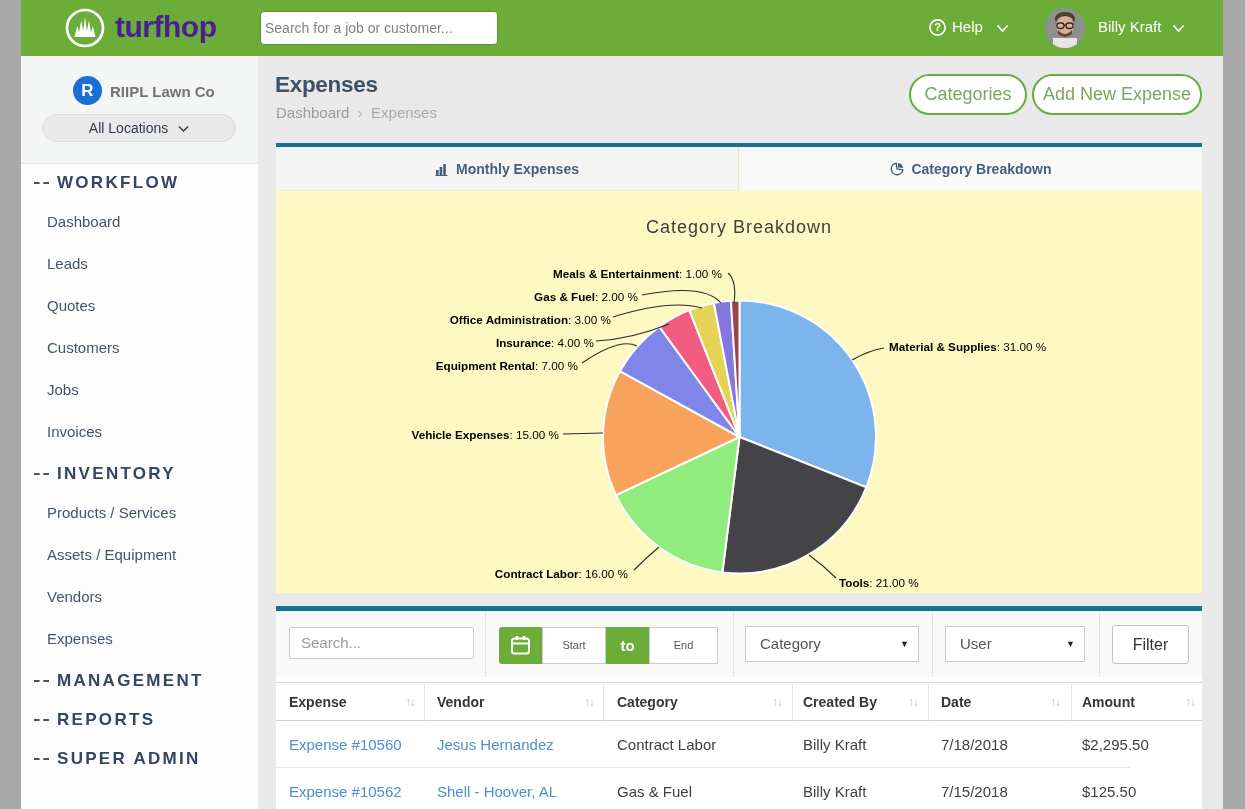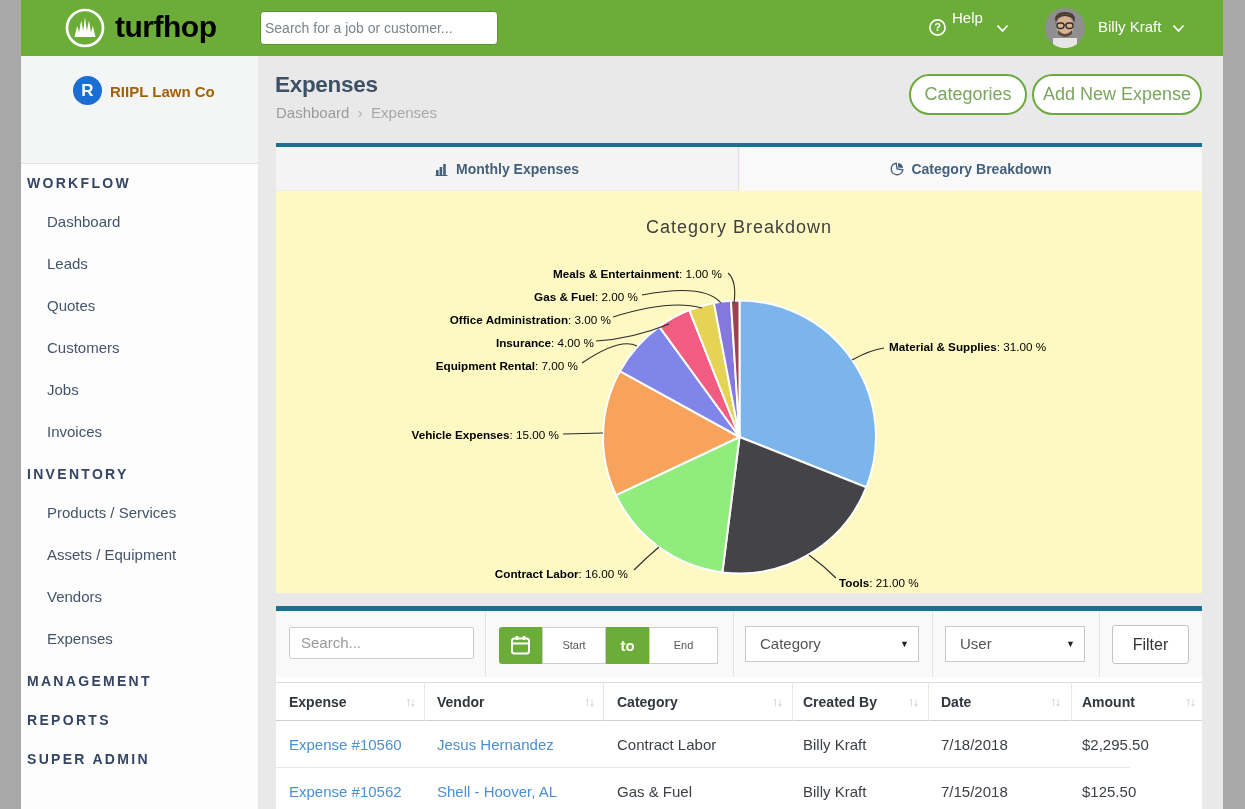--- a/index.html
+++ b/index.html
@@ -2,29 +2,29 @@
 <html><head>
 <meta charset="utf-8">
 <style>
 * { margin:0; padding:0; box-sizing:border-box; }
 html,body { width:1245px; height:809px; overflow:hidden; }
 body { font-family:"Liberation Sans", sans-serif; background:#e9e9e9; position:relative; }
 .abs { position:absolute; }
 #lstrip { left:0; top:0; width:21px; height:809px; background:#a8a8a8; z-index:30; }
 #rstrip { left:1223px; top:0; width:22px; height:809px; background:#a8a8a8; z-index:30; }
 #header { left:21px; top:0; width:1202px; height:56px; background:#6cad3a; z-index:20; }
-#logoword { left:94px; top:10px; color:#000000; font-size:30px; font-weight:bold; letter-spacing:-0.5px; }
+#logoword { left:94px; top:10px; color:#4c1d95; font-size:30px; font-weight:bold; letter-spacing:-0.5px; }
 #hsearch { left:239px; top:11px; width:238px; height:34px; background:#fff; border-radius:4px; border:1px solid #5a9330; color:#7c8488; font-size:14px; line-height:32px; padding-left:4px; }
 .hwhite { color:#fff; font-size:15px; }
 #sidebar { left:21px; top:56px; width:237px; height:753px; background:#fdfdfd; z-index:10; }
 #sbtop { position:absolute; left:0; top:0; width:237px; height:108px; background:#f4f5f5; border-bottom:1px solid #e3e3e3; }
 #rcirc { position:absolute; left:52px; top:20px; width:29px; height:29px; border-radius:50%; background:#1b6fd2; color:#fff; font-size:17px; font-weight:bold; text-align:center; line-height:29px; }
-#cname { position:absolute; left:89px; top:12px; width:140px; height:46px; display:flex; align-items:center; color:#a16207; font-size:15px; font-weight:bold; }
+#cname { position:absolute; left:89px; top:12px; width:140px; height:46px; display:flex; align-items:center; color:#737373; font-size:15px; font-weight:bold; }
 #locpill { position:absolute; left:21px; top:58px; width:194px; height:28px; background:#e9e9e9; border:1px solid #dcdcdc; border-radius:14px; color:#2f3b52; font-size:14px; text-align:center; line-height:26px; }
-.navsec { position:absolute; left:6px; color:#344563; font-size:14px; font-weight:bold; letter-spacing:2.3px; height:20px; line-height:20px; }
+.navsec { position:absolute; left:36px; color:#344563; font-size:17px; font-weight:bold; letter-spacing:2.3px; height:20px; line-height:20px; }
 .navdash { position:absolute; left:-23px; top:9px; width:15px; border-top:2px dashed #44546a; }
 .navitem { position:absolute; left:26px; color:#44546a; font-size:15px; height:20px; line-height:20px; }
 #main { left:258px; top:56px; width:965px; height:753px; }
 #h1 { position:absolute; left:17px; top:16px; color:#3d5166; font-size:22.5px; font-weight:bold; letter-spacing:-0.3px; }
 #bc { position:absolute; left:18px; top:48px; font-size:15px; color:#9b9b9b; }
 .gbtn { position:absolute; top:18px; height:41px; border:2px solid #6caa3f; border-radius:20.5px; color:#79a65c; font-size:18px; background:#fff; text-align:center; line-height:37px; }
 #card1 { position:absolute; left:18px; top:87px; width:926px; height:450px; background:#fef9c3; border-top:4px solid #17718f; }
 .tab { position:absolute; top:0; height:44px; font-size:14px; font-weight:bold; color:#44607a; display:flex; align-items:center; justify-content:center; }
 #tabL { left:0; width:463px; background:#f4f4f4; border-right:1px solid #e0e0e0; border-bottom:1px solid #ececec; }
 #tabR { left:464px; width:462px; background:#f9f9f9; }
@@ -54,21 +54,21 @@
   <svg class="abs" style="left:44px;top:8px" width="40" height="40" viewBox="0 0 40 40">
     <circle cx="20" cy="20" r="18" fill="none" stroke="#fff" stroke-width="2.7"></circle>
     <path d="M9.5 29 L12.2 18 L14 24.5 L16.2 12.5 L18.2 23 L20 9 L21.8 23 L24 12.5 L26 24.5 L27.8 18 L30.5 29 Z" fill="#fff"></path>
   </svg>
   <div class="abs" id="logoword">turfhop</div>
   <div class="abs" id="hsearch">Search for a job or customer...</div>
   <svg class="abs" style="left:908px;top:19px" width="17" height="17" viewBox="0 0 17 17">
     <circle cx="8.5" cy="8.5" r="7.6" fill="none" stroke="#fff" stroke-width="1.6"></circle>
     <text x="8.5" y="12.4" font-size="11" font-weight="bold" fill="#fff" text-anchor="middle" font-family="Liberation Sans">?</text>
   </svg>
-  <div class="abs hwhite" style="left:931px;top:9px;">Help</div>
+  <div class="abs hwhite" style="left:931px;top:18px;">Help</div>
   <svg class="abs" style="left:975px;top:24px" width="13" height="9" viewBox="0 0 13 9">
       <path d="M1.5 1.5 L6.5 7 L11.5 1.5" fill="none" stroke="#fff" stroke-width="1.8"></path>
     </svg>
   <svg class="abs" style="left:1024px;top:8px" width="40" height="40" viewBox="0 0 40 40">
     <defs>
         <clipPath id="avc">
           <circle cx="20" cy="20" r="20"></circle>
         </clipPath>
       </defs>
     <g clip-path="url(#avc)">
@@ -86,20 +86,25 @@
   <div class="abs hwhite" style="left:1077px;top:18px;">Billy Kraft</div>
   <svg class="abs" style="left:1151px;top:24px" width="13" height="9" viewBox="0 0 13 9">
       <path d="M1.5 1.5 L6.5 7 L11.5 1.5" fill="none" stroke="#fff" stroke-width="1.8"></path>
     </svg>
 </div>
 
 <div class="abs" id="sidebar">
   <div id="sbtop">
     <div id="rcirc">R</div>
     <div id="cname">RIIPL Lawn Co</div>
+    <div id="locpill">All Locations
+      <svg style="vertical-align:middle;margin-left:6px" width="11" height="8" viewBox="0 0 11 8">
+          <path d="M1 1.5 L5.5 6 L10 1.5" fill="none" stroke="#2f3b52" stroke-width="1.5"></path>
+        </svg>
+    </div>
   </div>
   <div class="navsec" style="top:117px">WORKFLOW<span class="navdash"></span></div>
   <div class="navitem" style="top:156px">Dashboard</div>
   <div class="navitem" style="top:198px">Leads</div>
   <div class="navitem" style="top:240px">Quotes</div>
   <div class="navitem" style="top:282px">Customers</div>
   <div class="navitem" style="top:324px">Jobs</div>
   <div class="navitem" style="top:366px">Invoices</div>
   <div class="navsec" style="top:408px">INVENTORY<span class="navdash"></span></div>
   <div class="navitem" style="top:447px">Products / Services</div>

